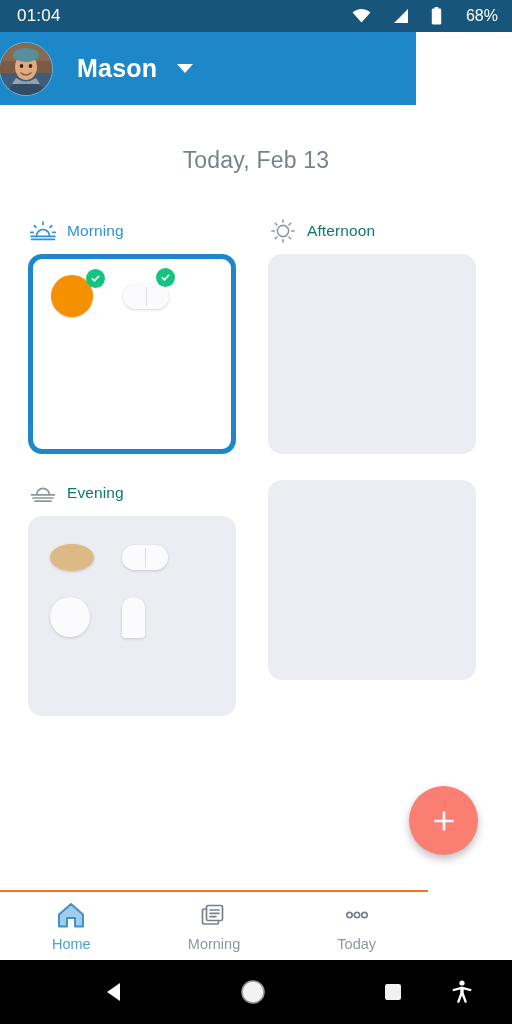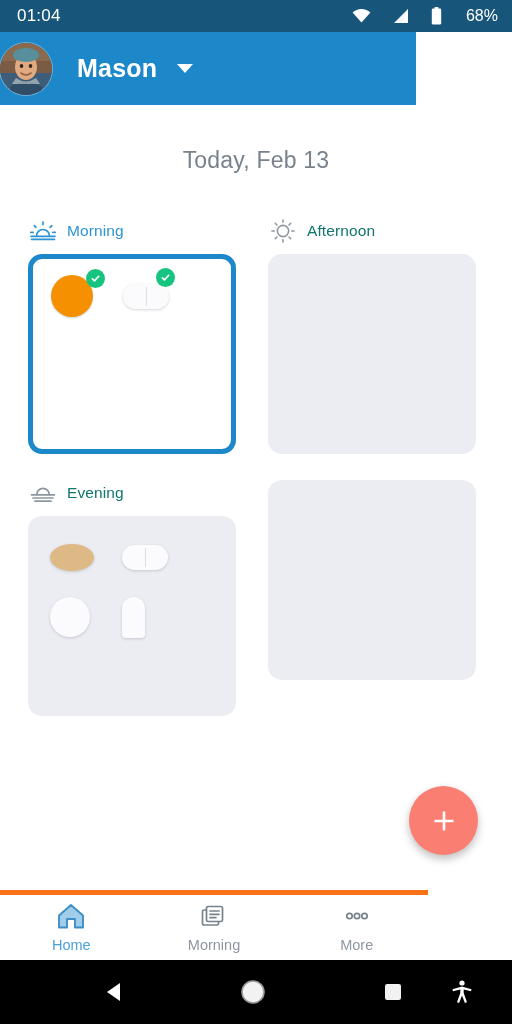--- a/index.html
+++ b/index.html
@@ -122,21 +122,21 @@
     width: 69px; height: 69px; border-radius: 50%;
     background: #fa7f72; border: none;
     box-shadow: 0 4px 9px rgba(0,0,0,.26);
     display: flex; align-items: center; justify-content: center;
     cursor: pointer;
   }
 
   
   .tabbar {
     position: absolute; left: 0; top: 890px; width: 428px; height: 70px;
-    background: #fff; border-top: 5px solid #f97316;
+    background: #fff; border-top: 2px solid #f97316;
     display: flex;
   }
   .tab {
     flex: 1; display: flex; flex-direction: column;
     align-items: center; justify-content: center; gap: 7px; cursor: pointer;
   }
   .tab-label { font-size: 14.5px; color: #8e96a0; }
   .tab.active .tab-label { color: #4c9fd8; }
 
   
@@ -329,21 +329,21 @@
 
 
     <div class="tab">
       <svg width="30" height="28" viewBox="0 0 30 28">
         <g fill="none" stroke="#78828d" stroke-width="1.7">
           <circle cx="7.5" cy="14" r="2.7"></circle>
           <circle cx="15" cy="14" r="2.7"></circle>
           <circle cx="22.5" cy="14" r="2.7"></circle>
         </g>
       </svg>
-      <span class="tab-label">More</span>
+      <span class="tab-label">Today</span>
     </div>
   </div>
 
   <div class="navbar">
     <span class="nav-btn nav-back">
       <svg width="26" height="26" viewBox="0 0 26 26">
         <path d="M18 4 L18 22 L5 13 Z" fill="#fff"></path>
       </svg>
     </span>
     <span class="nav-btn nav-home">

